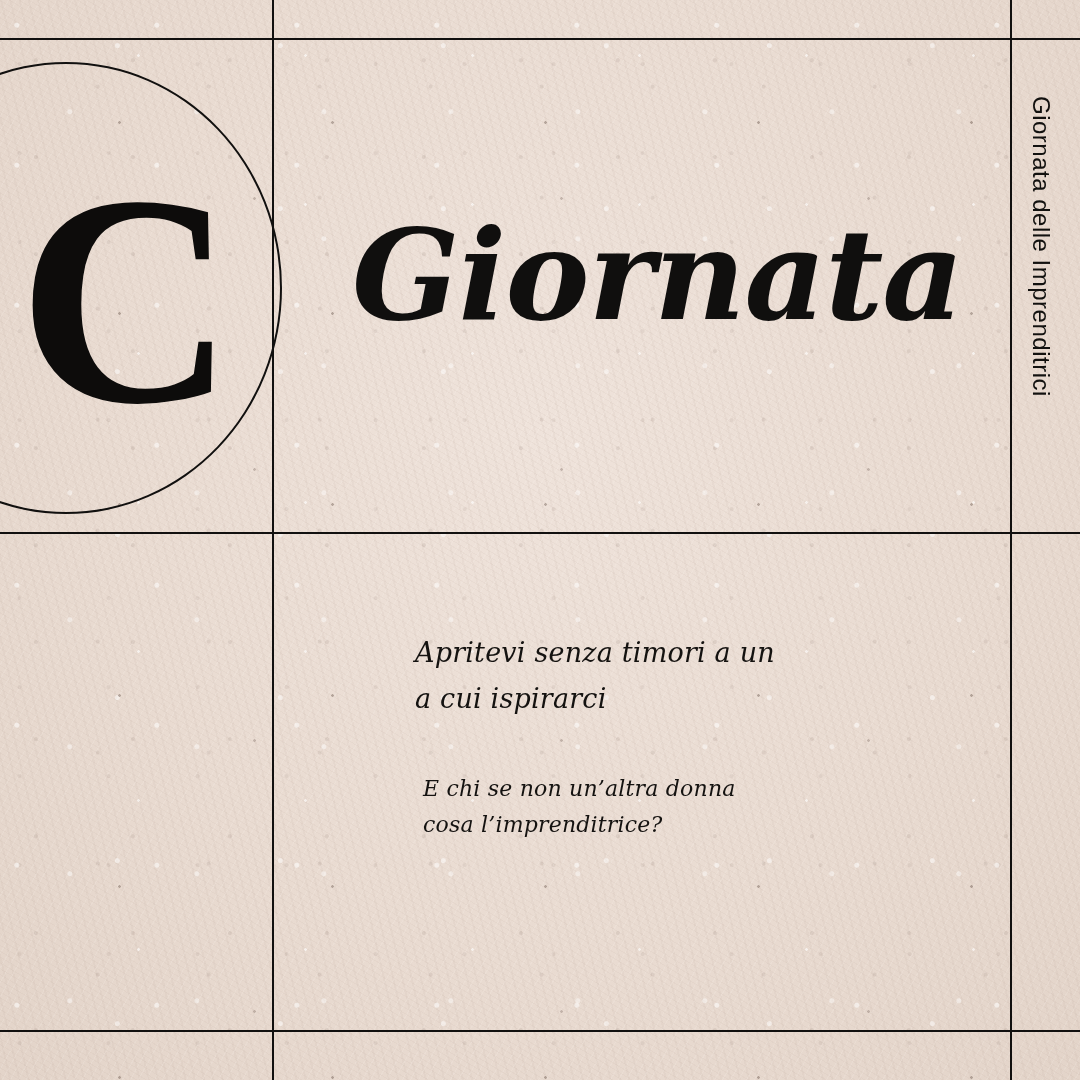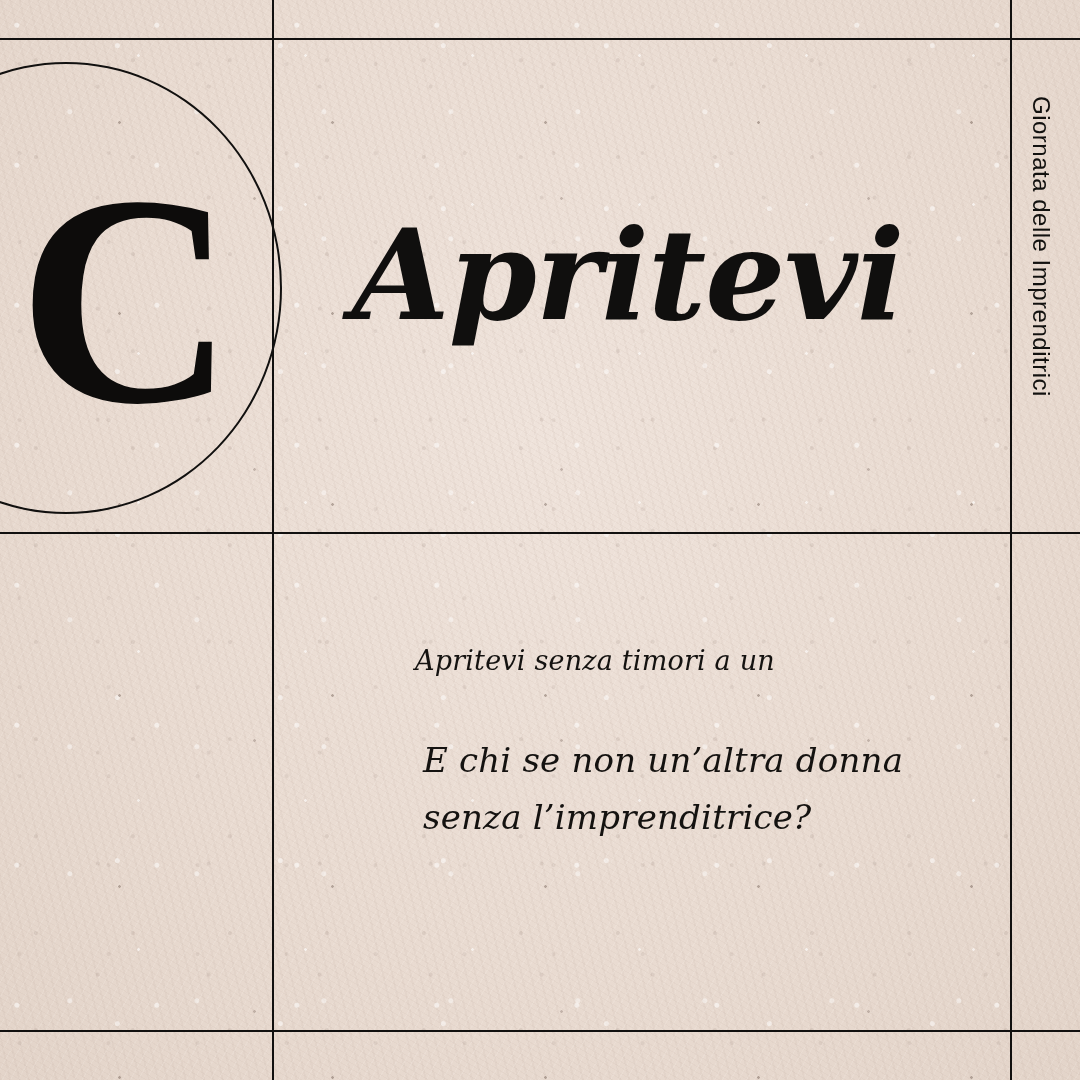--- a/index.html
+++ b/index.html
@@ -121,31 +121,30 @@
 
   
   #body-copy {
     position: absolute;
     left: 415px;
     top: 630px;
     width: 470px;
     font-family: "DejaVu Serif", "Liberation Serif", serif;
     font-style: italic;
     color: #141210;
-    margin-top: 8px;
   }
   #body-copy .para-1 {
     font-size: 27px;
     line-height: 1.72;
     letter-spacing: 0.2px;
   }
   #body-copy .para-2 {
     margin-top: 48px;
     margin-left: 8px;
-    font-size: 34px;
+    font-size: 22px;
     line-height: 1.65;
     letter-spacing: 0.2px;
   }
   #body-copy .line { display: block; white-space: nowrap; }
 </style>
 </head>
 <body>
 
 <div id="poster">
 
@@ -154,29 +153,30 @@
 
   <div class="rule rule-h" style="top: 38px;"></div>
   <div class="rule rule-h" style="top: 532px;"></div>
   <div class="rule rule-h" style="top: 1030px;"></div>
   <div class="rule rule-v" style="left: 272px;"></div>
   <div class="rule rule-v" style="left: 1010px;"></div>
 
   <div id="ellipse-mark"></div>
   <div id="letter-c">C</div>
 
-  <div id="headline">Apritevi</div>
+  <div id="headline">Giornata</div>
 
   <div id="side-label">
     <span>Giornata delle Imprenditrici</span>
   </div>
 
   <div id="body-copy">
     <div class="para-1">
       <span class="line">Apritevi senza timori a un</span>
+      <span class="line">a cui ispirarci</span>
     </div>
     <div class="para-2">
       <span class="line">E chi se non un’altra donna</span>
-      <span class="line">senza l’imprenditrice?</span>
+      <span class="line">cosa l’imprenditrice?</span>
     </div>
   </div>
 
 </div>
 
 </body></html>

